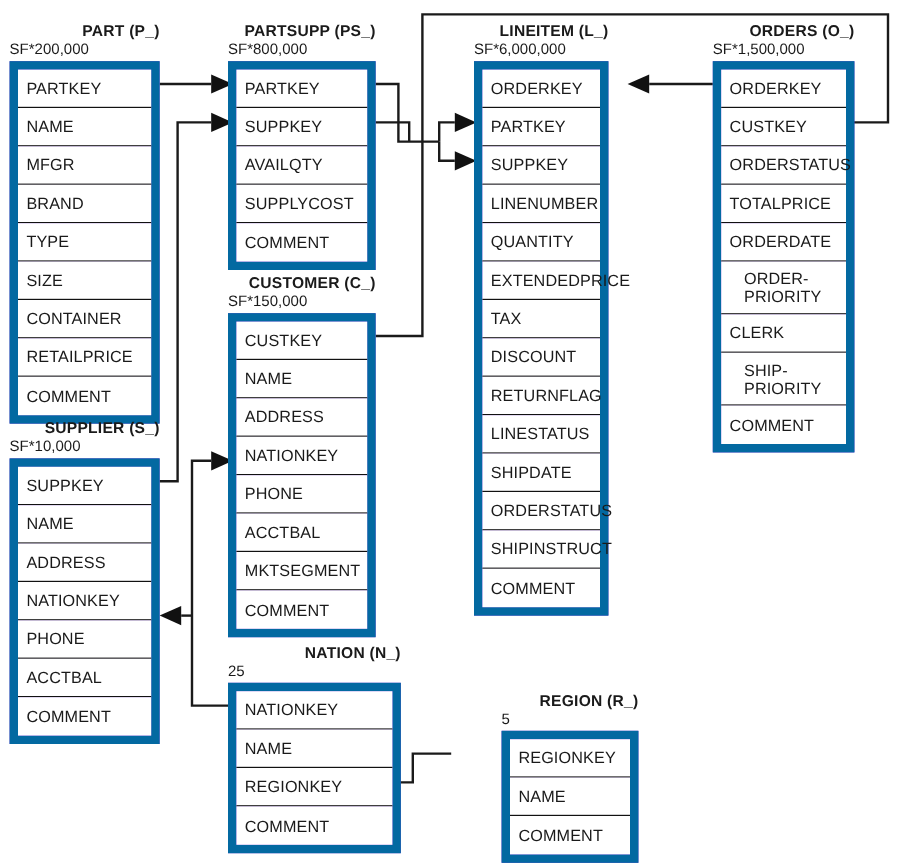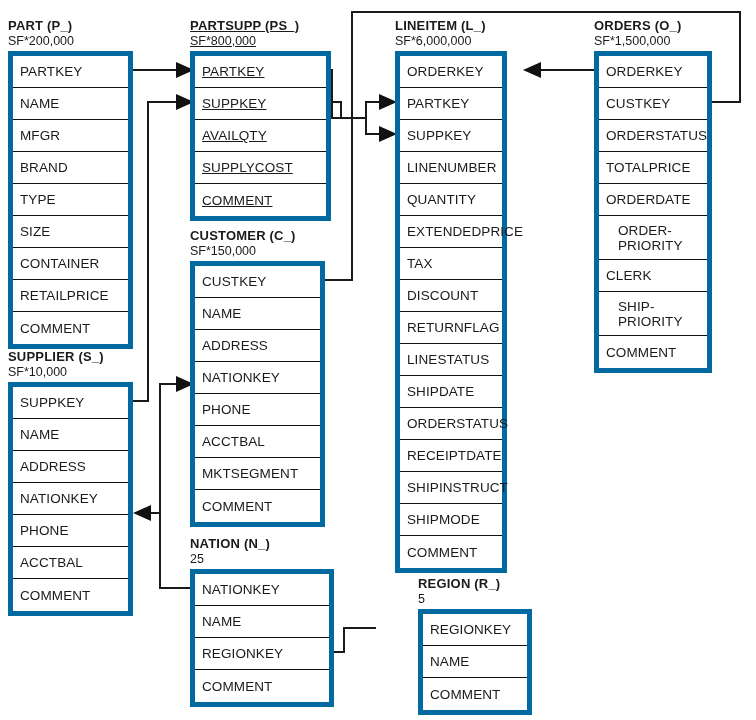--- a/index.html
+++ b/index.html
@@ -22,34 +22,34 @@
     width: 756px;
     height: 720px;
   }
   .entity {
     position: absolute;
     box-sizing: border-box;
   }
   .entity-title {
     font-size: 13px;
     font-weight: bold;
-    text-align: left;
+    text-align: right;
     letter-spacing: 0.2px;
     line-height: 16px;
     white-space: nowrap;
   }
   .entity-card {
     font-size: 12.5px;
     text-align: left;
     line-height: 15px;
     white-space: nowrap;
   }
   .entity-box {
     margin-top: 2px;
-    border: 5px solid #0369a1;
+    border: 7px solid #0369a1;
     background: #6d28d9;
     box-sizing: border-box;
   }
   .field {
     box-sizing: border-box;
     border-bottom: 1.5px solid #111111;
     height: 32px;
     display: flex;
     align-items: center;
     padding-left: 7px;
@@ -152,21 +152,21 @@
       <div class="field">MFGR</div>
       <div class="field">BRAND</div>
       <div class="field">TYPE</div>
       <div class="field">SIZE</div>
       <div class="field">CONTAINER</div>
       <div class="field">RETAILPRICE</div>
       <div class="field">COMMENT</div>
     </div>
   </div>
 
-  <div class="entity" style="left:190px; top:18px; width:141px;text-decoration:underline;">
+  <div class="entity" style="left:190px; top:18px; width:123px;">
     <div class="entity-title">PARTSUPP (PS_)</div>
     <div class="entity-card">SF*800,000</div>
     <div class="entity-box">
       <div class="field">PARTKEY</div>
       <div class="field">SUPPKEY</div>
       <div class="field">AVAILQTY</div>
       <div class="field">SUPPLYCOST</div>
       <div class="field">COMMENT</div>
     </div>
   </div>
@@ -180,23 +180,21 @@
       <div class="field">SUPPKEY</div>
       <div class="field">LINENUMBER</div>
       <div class="field">QUANTITY</div>
       <div class="field">EXTENDEDPRICE</div>
       <div class="field">TAX</div>
       <div class="field">DISCOUNT</div>
       <div class="field">RETURNFLAG</div>
       <div class="field">LINESTATUS</div>
       <div class="field">SHIPDATE</div>
       <div class="field">ORDERSTATUS</div>
-      <div class="field">RECEIPTDATE</div>
       <div class="field">SHIPINSTRUCT</div>
-      <div class="field">SHIPMODE</div>
       <div class="field">COMMENT</div>
     </div>
   </div>
 
   <div class="entity" style="left:594px; top:18px; width:118px;">
     <div class="entity-title">ORDERS (O_)</div>
     <div class="entity-card">SF*1,500,000</div>
     <div class="entity-box">
       <div class="field">ORDERKEY</div>
       <div class="field">CUSTKEY</div>
@@ -209,21 +207,21 @@
       </div>
       <div class="field">CLERK</div>
       <div class="field tall">
         <span>SHIP-</span>
         <span>PRIORITY</span>
       </div>
       <div class="field">COMMENT</div>
     </div>
   </div>
 
-  <div class="entity" style="left:190px; top:228px; width:135px;">
+  <div class="entity" style="left:190px; top:228px; width:123px;">
     <div class="entity-title">CUSTOMER (C_)</div>
     <div class="entity-card">SF*150,000</div>
     <div class="entity-box">
       <div class="field">CUSTKEY</div>
       <div class="field">NAME</div>
       <div class="field">ADDRESS</div>
       <div class="field">NATIONKEY</div>
       <div class="field">PHONE</div>
       <div class="field">ACCTBAL</div>
       <div class="field">MKTSEGMENT</div>

